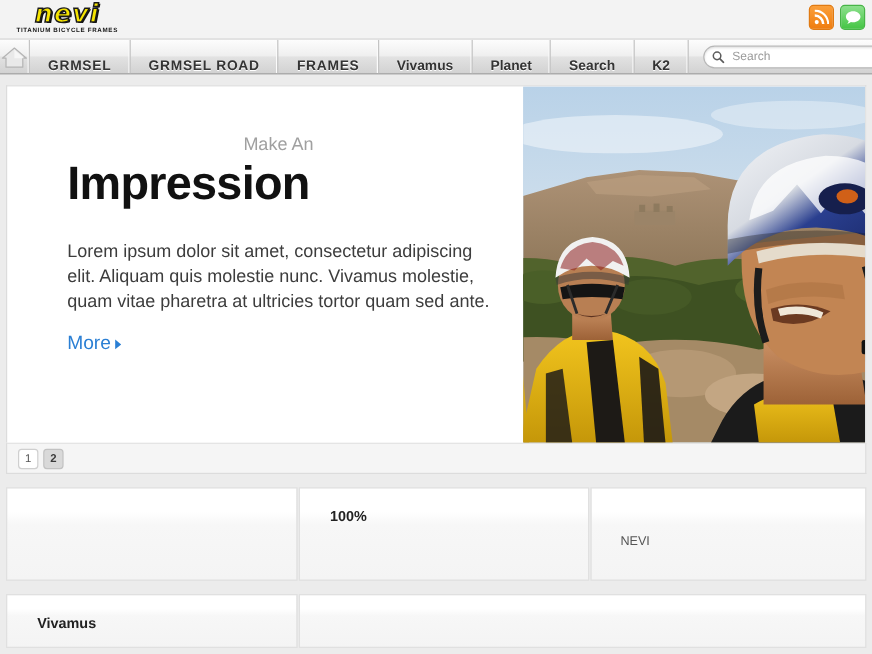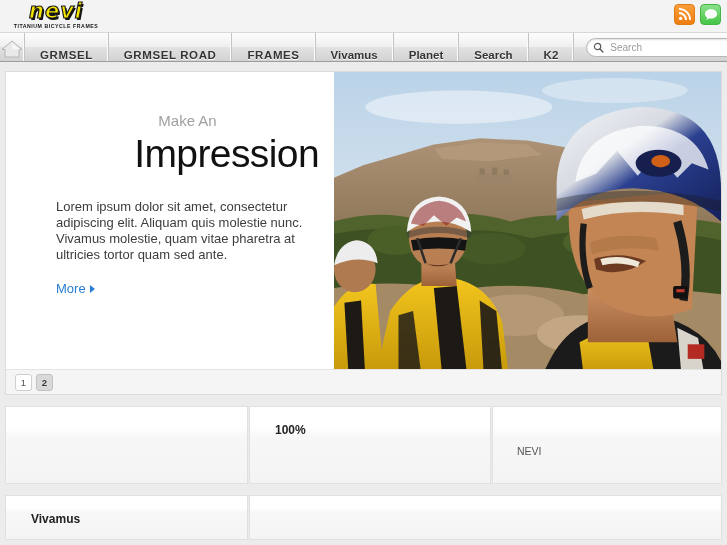--- a/index.html
+++ b/index.html
@@ -135,47 +135,47 @@
   
   .hero {
     display: flex;
     background: #fff;
     border: 1px solid #dcdcdc;
     border-bottom: none;
     height: 298px;
     overflow: hidden;
   }
   .hero-text {
-    width: 328px;
-    padding: 40px 15px 0 50px;
+    width: 430px;
+    padding: 40px 28px 0 50px;
   }
   .hero-eyebrow {
     font-size: 15px;
     color: #a0a0a0;
     text-align: center;
     margin: 0 0 2px 0;
     font-weight: normal;
   }
   .hero-title {
     font-size: 39px;
     line-height: 46px;
-    font-weight: normal;
+    font-weight: bold;
     color: #111;
-    text-align: right;
+    text-align: left;
     margin: 0 0 22px 0;
     letter-spacing: -0.6px;
   }
   .hero-para {
-    font-size: 13px;
-    line-height: 16px;
+    font-size: 15px;
+    line-height: 21px;
     color: #3d3d3d;
     margin: 0 0 16px 0;
   }
   .more-link {
-    font-size: 13px;
+    font-size: 16px;
     color: #2a7fd4;
     text-decoration: none;
     display: inline-flex;
     align-items: center;
     gap: 4px;
     cursor: pointer;
   }
   .more-link .arrow {
     width: 0; height: 0;
     border-left: 5px solid #2a7fd4;

